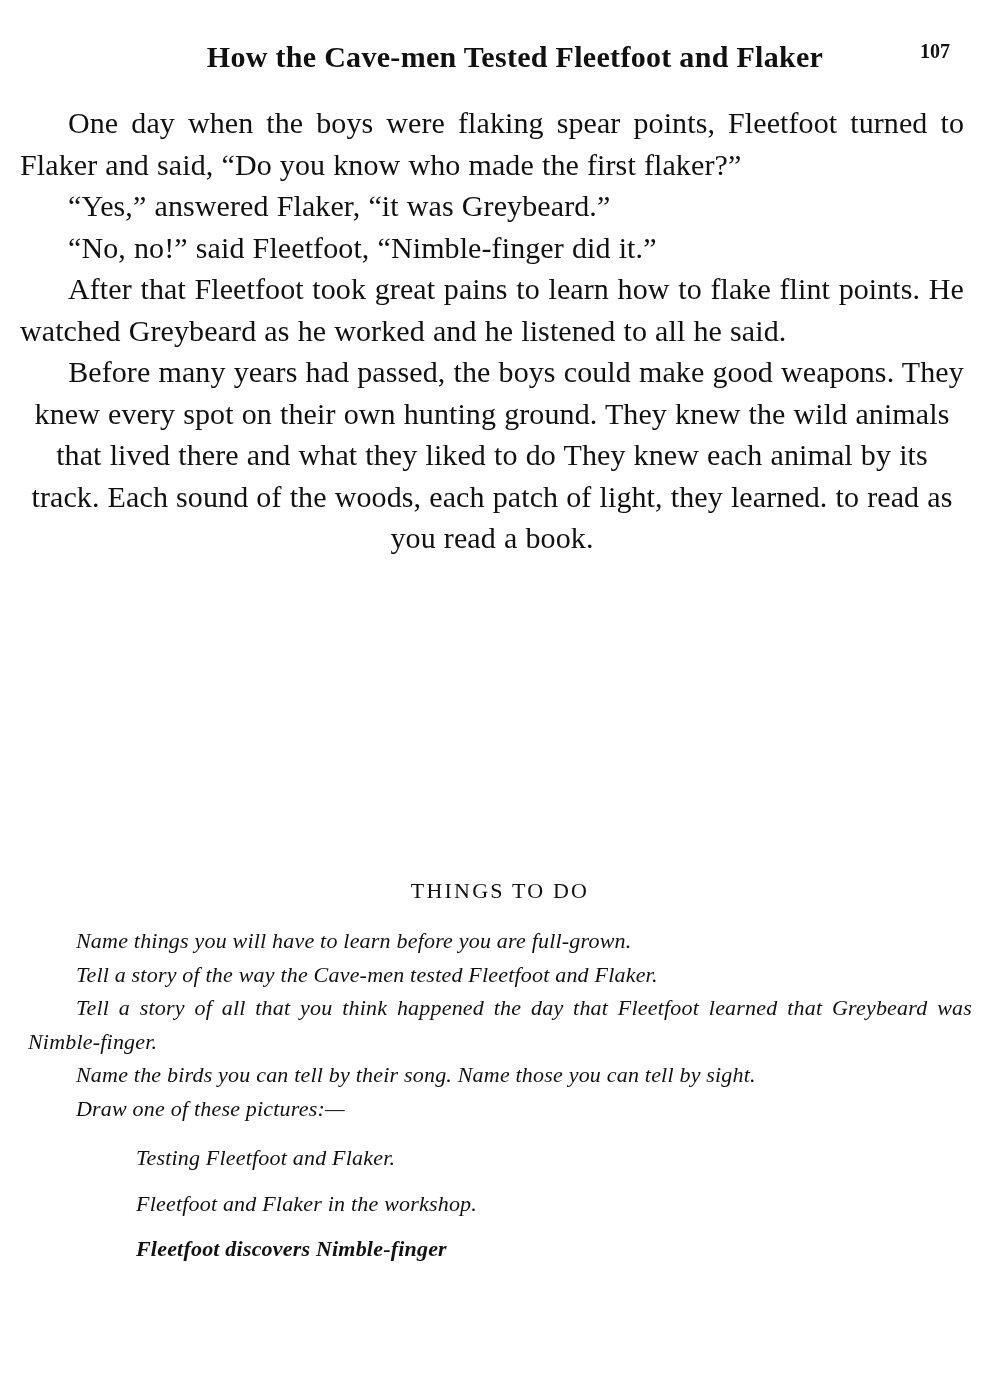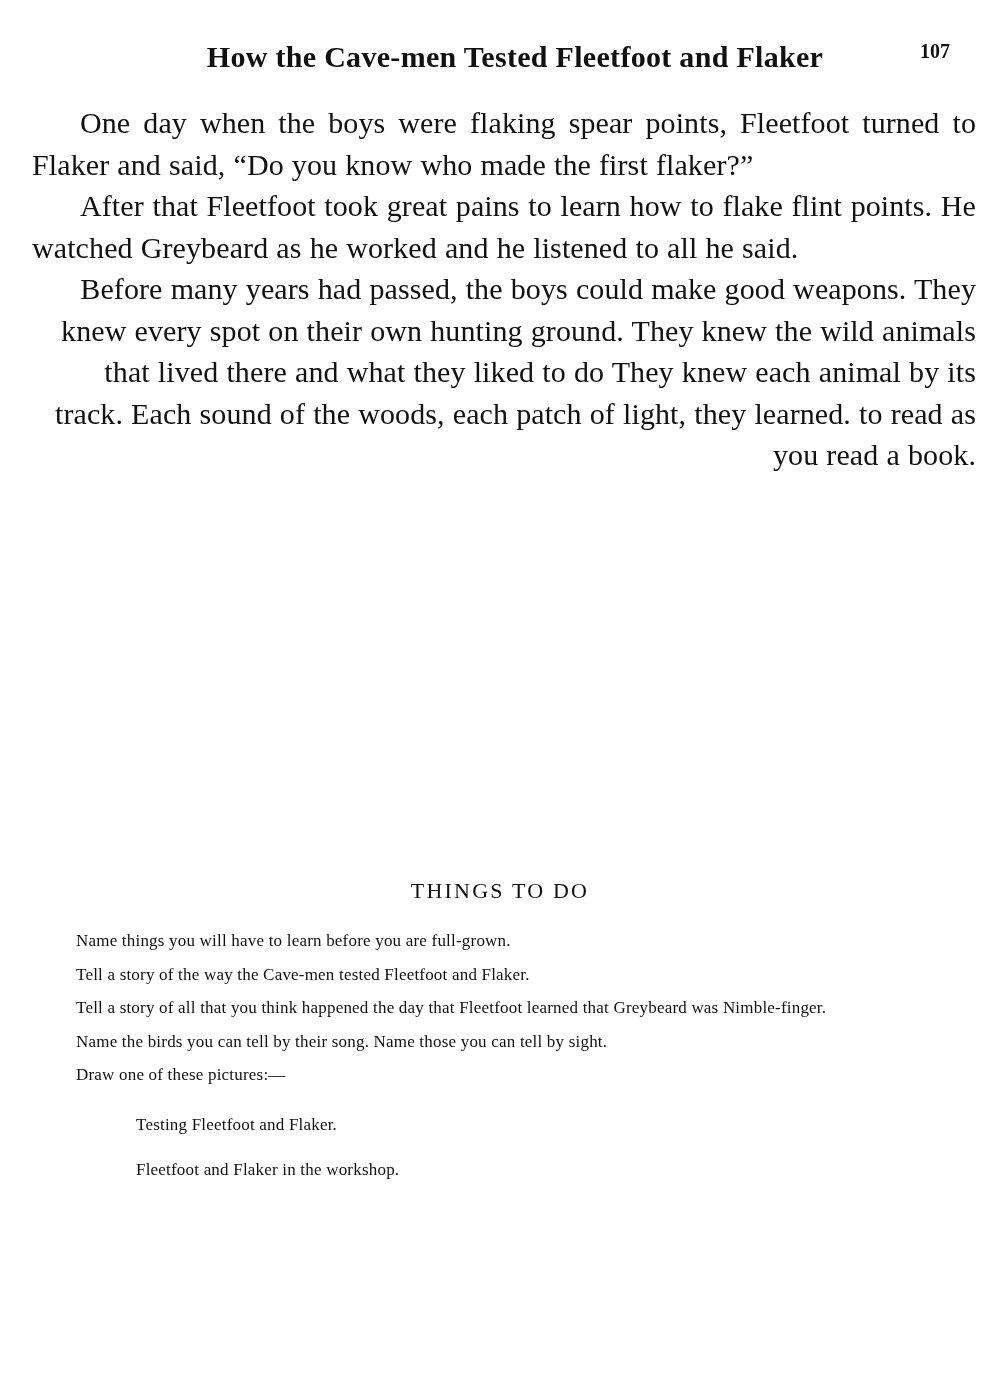--- a/index.html
+++ b/index.html
@@ -41,54 +41,55 @@
   .running-head .folio {
     position: absolute;
     right: 20px;
     font-weight: bold;
     font-size: 20px;
   }
   
   .body-block {
     position: absolute;
     top: 102px;
-    left: 32px;
+    left: 20px;
     width: 944px;
   }
   p.para {
     margin: 0;
     font-size: 30px;
     line-height: 41.5px;
     text-align: justify;
     text-justify: inter-word;
     text-indent: 48px;
     letter-spacing: 0.1px;
     word-spacing: 0.5px;
   }
   p.para:last-child {
-    text-align: right;
+    text-align: center;
   }
   
   .section-head {
     position: absolute;
     top: 878px;
     left: 0;
     width: 1000px;
     text-align: center;
     font-weight: normal;
     font-size: 22px;
     letter-spacing: 2.2px;
   }
   
   .todo-block {
     position: absolute;
     top: 924px;
     left: 28px;
     width: 944px;
-    font-size: 17px;
+    font-style: italic;
+    font-size: 22px;
     line-height: 33.5px;
   }
   .todo-item {
     margin: 0;
     text-indent: 48px;
     text-align: justify;
     letter-spacing: 0.2px;
   }
   .todo-item.plain {
     text-align: left;
@@ -112,30 +113,33 @@
 
 <div class="page">
 
   <div class="running-head">
     <span class="title">How the Cave-men Tested Fleetfoot and Flaker</span>
     <span class="folio">107</span>
   </div>
 
   <div class="body-block">
     <p class="para">One day when the boys were flaking spear points, Fleetfoot turned to Flaker and said, “Do you know who made the first flaker?”</p>
+    <p class="para">“Yes,” answered Flaker, “it was Greybeard.”</p>
+    <p class="para">“No, no!” said Fleetfoot, “Nimble-finger did it.”</p>
     <p class="para">After that Fleetfoot took great pains to learn how to flake flint points.   He watched Greybeard as he worked and he listened to all he said.</p>
     <p class="para">Before many years had passed, the boys could make good weapons.   They knew every spot on their own hunting ground.   They knew the wild animals that lived there and what they liked to do   They knew each animal by its track.   Each sound of the woods, each patch of light, they learned. to read as you read a book.</p>
   </div>
 
   <div class="section-head">THINGS TO DO</div>
 
   <div class="todo-block">
     <p class="todo-item plain">Name things you will have to learn before you  are full-grown.</p>
     <p class="todo-item plain">Tell a story of the way the Cave-men tested Fleetfoot and Flaker.</p>
     <p class="todo-item wrap">Tell a story of all that you think happened the day that Fleetfoot learned that Greybeard was Nimble-finger.</p>
     <p class="todo-item wrap">Name the birds you can tell by their song.   Name those you can tell by sight.</p>
     <p class="todo-item plain">Draw one of these pictures:—</p>
     <div class="spacer-sm"></div>
     <p class="sub-item">Testing Fleetfoot and Flaker.</p>
     <p class="sub-item">Fleetfoot and Flaker in the workshop.</p>
+    <p class="sub-item bolder">Fleetfoot discovers Nimble-finger</p>
   </div>
 
 </div>
 
 </body></html>

